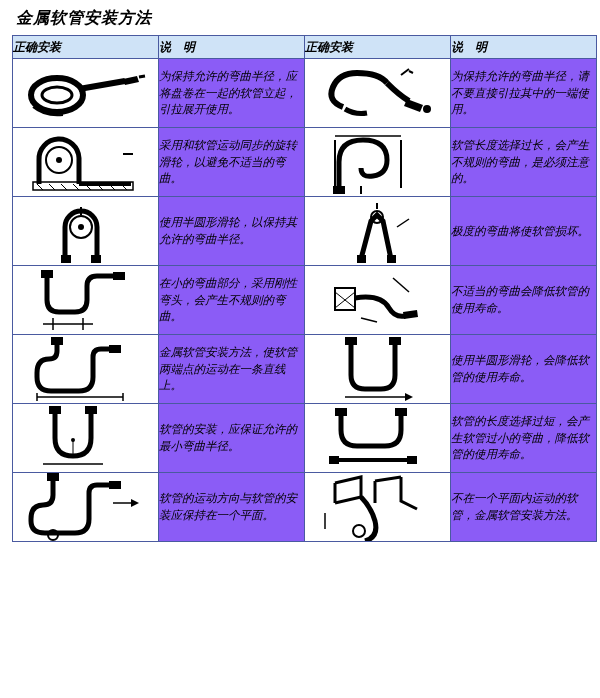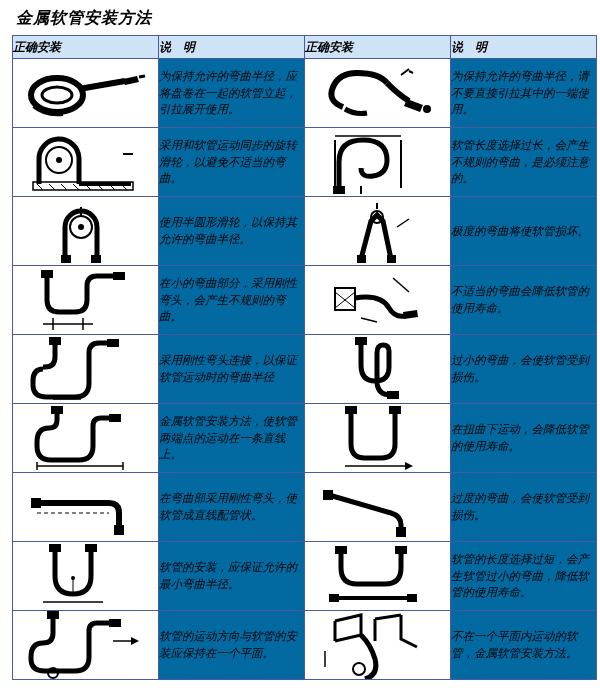--- a/index.html
+++ b/index.html
@@ -50,21 +50,21 @@
   }
   col.c-img { width: 146px; }
   col.c-txt { width: 146px; }
 
   td.img-cell {
     background: #ffffff;
     height: 68px;
     text-align: center;
   }
   td.txt-cell {
-    background: #0369a1;
+    background: #8b5cf6;
     font-size: 11.5px;
     line-height: 1.45;
     padding: 4px 7px;
     text-align: left;
     color: #000;
   }
   .drawing {
     width: 144px;
     height: 100%;
     display: block;
@@ -188,40 +188,20 @@
             <path d="M30,26 l20,16 M50,26 l-20,16" stroke="#000" stroke-width="1"></path>
             <path d="M50,32 q26,-4 34,10 q6,10 16,8" stroke="#000" stroke-width="5" fill="none"></path>
             <path d="M98,46 l14,-2 l1,7 l-14,2 z" fill="#000"></path>
             <path d="M88,12 L104,26" stroke="#000" stroke-width="1.5"></path>
             <path d="M56,52 L72,56" stroke="#000" stroke-width="1.5"></path>
           </svg>
         </td>
         <td class="txt-cell">不适当的弯曲会降低软管的使用寿命。</td>
       </tr>
 
-      <tr>
-        <td class="img-cell">
-          <svg class="drawing" viewBox="0 0 144 68">
-            <path d="M42,6 L42,22 q0,10 -10,10 L30,32" stroke="#000" stroke-width="5" fill="none"></path>
-            <path d="M30,34 q-10,0 -10,12 L20,50 q0,12 14,12 l28,0 q14,0 14,-14 L76,18 q0,-10 10,-10 L98,8" stroke="#000" stroke-width="5" fill="none"></path>
-            <rect x="36" y="2" width="12" height="8" fill="#000"></rect>
-            <rect x="94" y="4" width="12" height="8" fill="#000"></rect>
-            <path d="M40,64 L68,64" stroke="#000" stroke-width="1.5"></path>
-          </svg>
-        </td>
-        <td class="txt-cell">采用刚性弯头连接，以保证软管运动时的弯曲半径</td>
-        <td class="img-cell">
-          <svg class="drawing" viewBox="0 0 144 68">
-            <path d="M56,6 L56,30 q0,16 14,16 q14,0 14,-14 L84,16 q0,-6 -6,-6 q-6,0 -6,8 L72,46 q0,14 14,14" stroke="#000" stroke-width="5" fill="none"></path>
-            <rect x="50" y="2" width="12" height="8" fill="#000"></rect>
-            <rect x="82" y="56" width="12" height="8" fill="#000"></rect>
-          </svg>
-        </td>
-        <td class="txt-cell">过小的弯曲，会使软管受到损伤。</td>
-      </tr>
 
       <tr>
         <td class="img-cell">
           <svg class="drawing" viewBox="0 0 144 68">
             <path d="M44,6 L44,16 q0,8 -8,8" stroke="#000" stroke-width="5" fill="none"></path>
             <path d="M36,24 q-12,0 -12,14 L24,42 q0,14 14,14 l28,0 q14,0 14,-14 L80,22 q0,-8 8,-8 L100,14" stroke="#000" stroke-width="5" fill="none"></path>
             <rect x="38" y="2" width="12" height="8" fill="#000"></rect>
             <rect x="96" y="10" width="12" height="8" fill="#000"></rect>
             <path d="M24,62 L110,62" stroke="#000" stroke-width="1.5"></path>
             <path d="M24,58 L24,66 M110,58 L110,66" stroke="#000" stroke-width="1.5"></path>
@@ -230,42 +210,23 @@
         <td class="txt-cell">金属软管安装方法，使软管两端点的运动在一条直线上。</td>
         <td class="img-cell">
           <svg class="drawing" viewBox="0 0 144 68">
             <path d="M46,6 L46,40 q0,14 14,14 l16,0 q14,0 14,-14 L90,6" stroke="#000" stroke-width="5" fill="none"></path>
             <rect x="40" y="2" width="12" height="8" fill="#000"></rect>
             <rect x="84" y="2" width="12" height="8" fill="#000"></rect>
             <path d="M40,62 L100,62" stroke="#000" stroke-width="1.5"></path>
             <path d="M100,58 l8,4 l-8,4 z" fill="#000"></path>
           </svg>
         </td>
-        <td class="txt-cell">在扭曲下运动，会降低软管的使用寿命。</td>
-      </tr>
-
-      <tr>
-        <td class="img-cell">
-          <svg class="drawing" viewBox="0 0 144 68">
-            <path d="M24,30 L96,30 q10,0 10,10 L106,54" stroke="#000" stroke-width="6" fill="none"></path>
-            <rect x="18" y="25" width="10" height="10" fill="#000"></rect>
-            <rect x="101" y="52" width="10" height="10" fill="#000"></rect>
-            <path d="M24,40 L96,40" stroke="#000" stroke-width="1" stroke-dasharray="4 3"></path>
-          </svg>
-        </td>
-        <td class="txt-cell">在弯曲部采用刚性弯头，使软管成直线配管状。</td>
-        <td class="img-cell">
-          <svg class="drawing" viewBox="0 0 144 68">
-            <path d="M24,22 L86,40 q10,3 10,12 L96,56" stroke="#000" stroke-width="5" fill="none"></path>
-            <rect x="18" y="17" width="10" height="10" fill="#000"></rect>
-            <rect x="91" y="54" width="10" height="10" fill="#000"></rect>
-          </svg>
-        </td>
-        <td class="txt-cell">过度的弯曲，会使软管受到损伤。</td>
-      </tr>
+        <td class="txt-cell">使用半圆形滑轮，会降低软管的使用寿命。</td>
+      </tr>
+
 
       <tr>
         <td class="img-cell">
           <svg class="drawing" viewBox="0 0 144 68">
             <path d="M42,6 L42,34 q0,18 18,18 q18,0 18,-18 L78,6" stroke="#000" stroke-width="5" fill="none"></path>
             <rect x="36" y="2" width="12" height="8" fill="#000"></rect>
             <rect x="72" y="2" width="12" height="8" fill="#000"></rect>
             <path d="M60,36 L60,52" stroke="#000" stroke-width="1"></path>
             <circle cx="60" cy="36" r="2" fill="#000"></circle>
             <path d="M30,60 L90,60" stroke="#000" stroke-width="1.5"></path>

